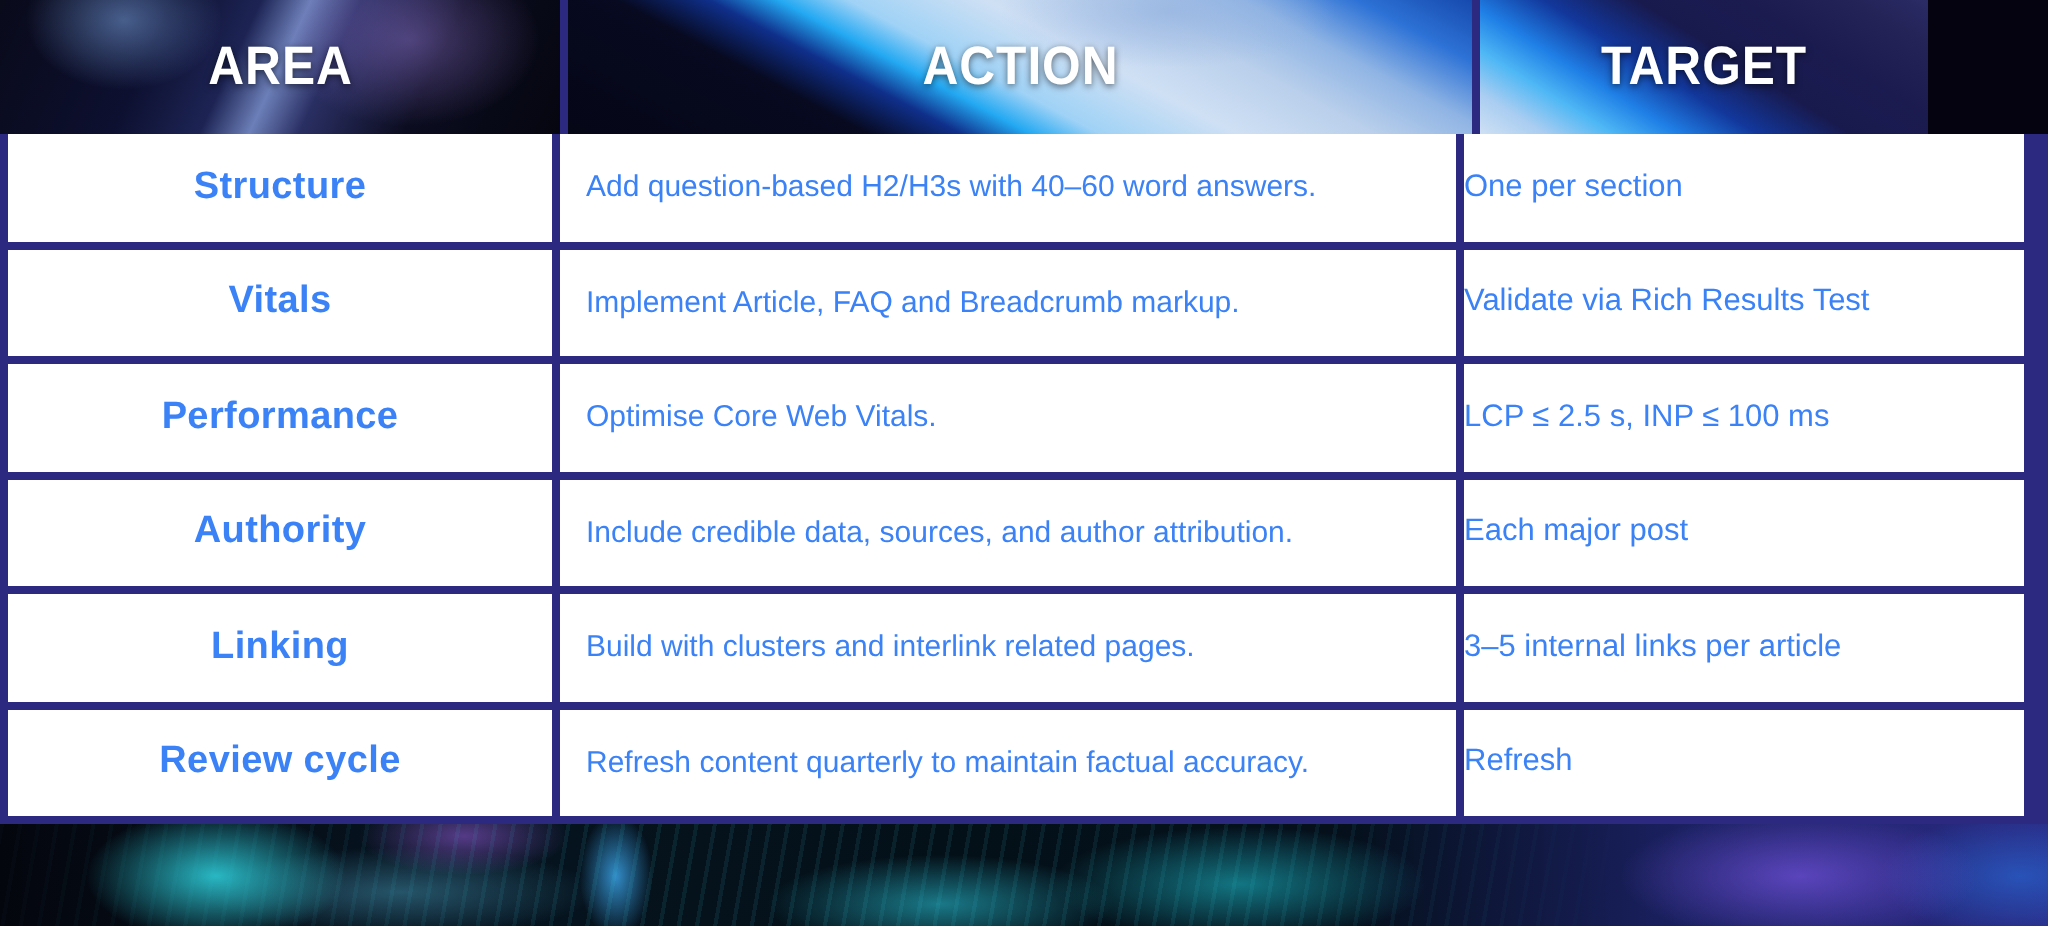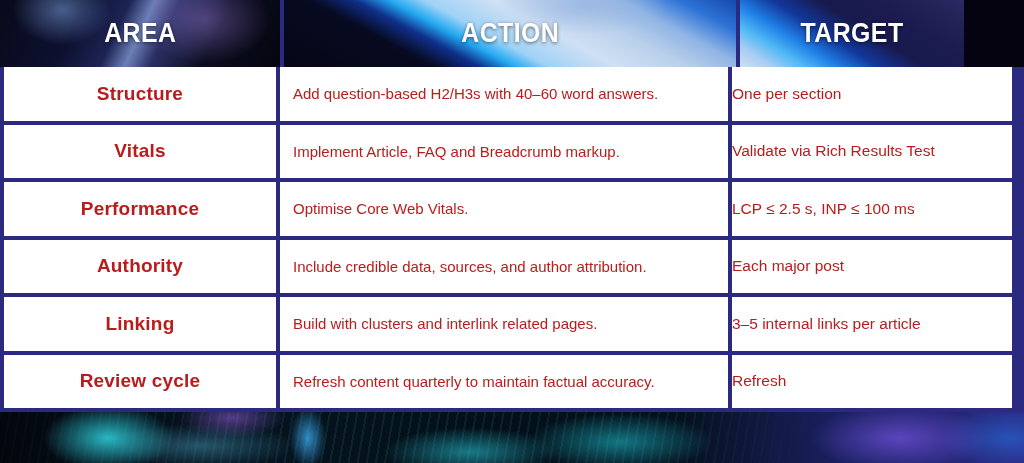--- a/index.html
+++ b/index.html
@@ -84,21 +84,21 @@
     flex:1 1 0;
     display:flex;
     border-bottom:4px solid #2b2a80;
     background:#2b2a80;
   }
   .row:last-child{border-bottom:0;}
   .cell{
     background:#ffffff;
     box-sizing:border-box;
     display:flex;align-items:center;
-    color:#b91c1c;
+    color:#3b82f6;
     overflow:hidden;
   }
   .cell.area{
     width:280px;
     justify-content:center;
     font-weight:bold;
     font-size:19px;
     letter-spacing:.2px;
     border-left:4px solid #2b2a80;
     border-right:4px solid #2b2a80;

